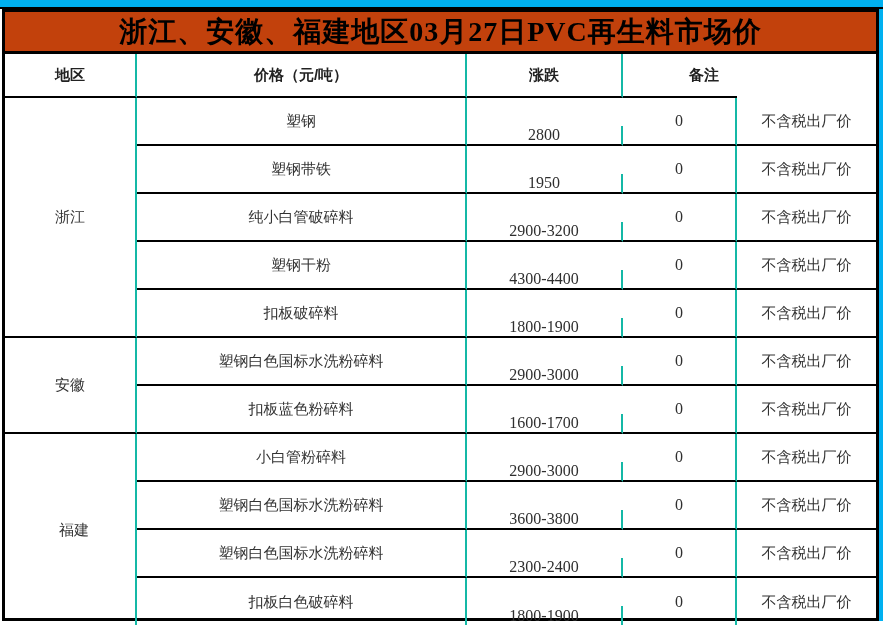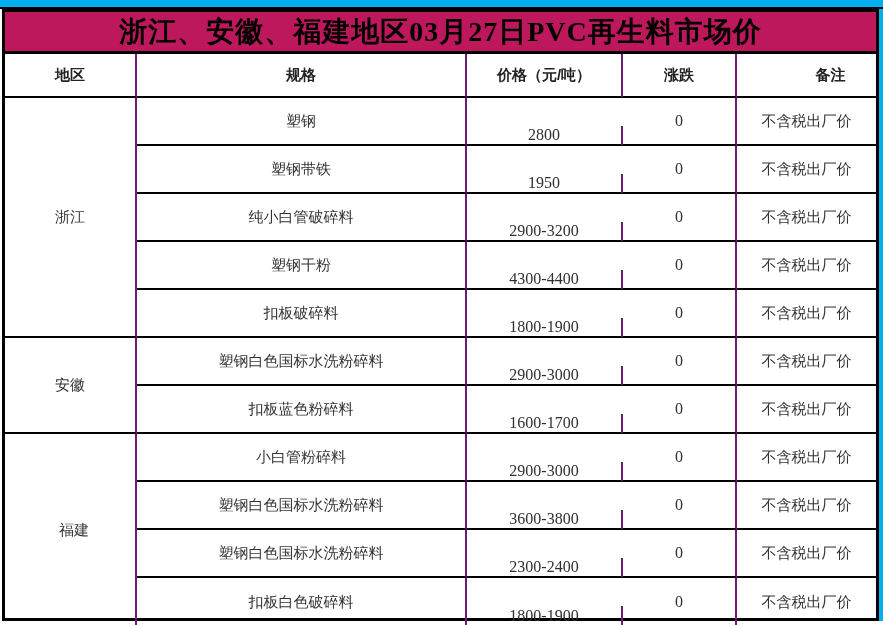--- a/index.html
+++ b/index.html
@@ -25,39 +25,39 @@
   .frame{
     position:absolute;left:2px;top:9px;width:877px;height:612px;
     border:3px solid #000;
     box-sizing:border-box;
     display:flex;flex-direction:column;
     background:#fff;
     z-index:3;
   }
   .title-bar{
     flex:0 0 39px;
-    background:#be185d;
+    background:#c2410c;
     border-bottom:3px solid #000;
     display:flex;align-items:center;justify-content:center;
     font-family:"Liberation Serif","DejaVu Serif",serif;
     font-weight:bold;
     font-size:28px;
     color:#000;
     letter-spacing:1px;
     white-space:nowrap;
   }
   .grid{
     flex:1;
     display:grid;
     grid-template-columns:132px 330px 156px 114px 1fr;
     grid-template-rows:44px repeat(11, 1fr);
     grid-auto-flow:row;
   }
   .cell{
-    border-right:2px solid #701a75;
+    border-right:2px solid #14b8a6;
     border-bottom:2px solid #000;
     display:flex;align-items:center;justify-content:center;
     font-size:15px;
     color:#333;
     text-align:center;
     overflow:hidden;
   }
   .th{
     font-weight:bold;
     color:#222;
@@ -85,21 +85,20 @@
 <div id="app">
   <div class="top-strip"></div>
   <div class="right-strip"></div>
 
   <div class="frame">
     <div class="title-bar">浙江、安徽、福建地区03月27日PVC再生料市场价</div>
 
     <div class="grid">
 
       <div class="cell th">地区</div>
-      <div class="cell th">规格</div>
       <div class="cell th">价格（元/吨）</div>
       <div class="cell th">涨跌</div>
       <div class="cell th lastcol">备注</div>
 
       <div class="cell region rg1">浙江</div>
       <div class="cell region rg2">安徽</div>
       <div class="cell region rg3">福建</div>
 
       <div class="cell c-spec">塑钢</div>
       <div class="cell c-price">2800</div>

